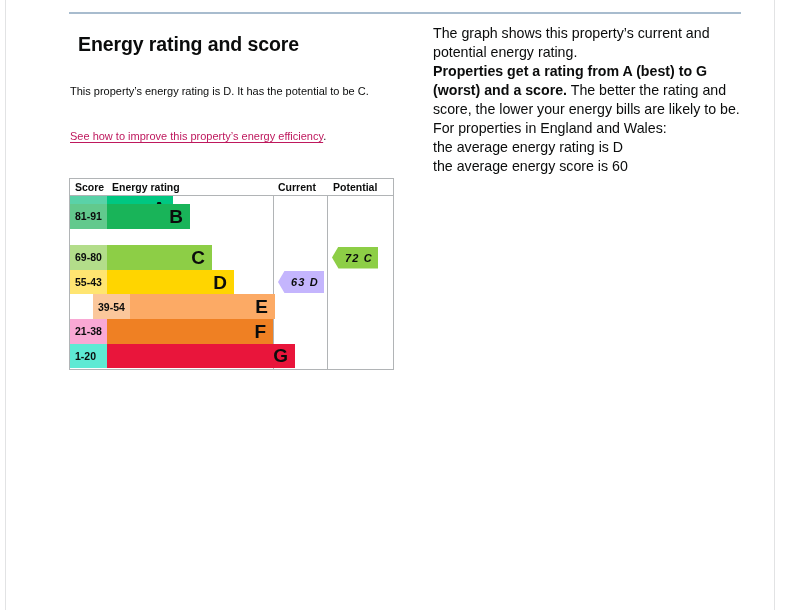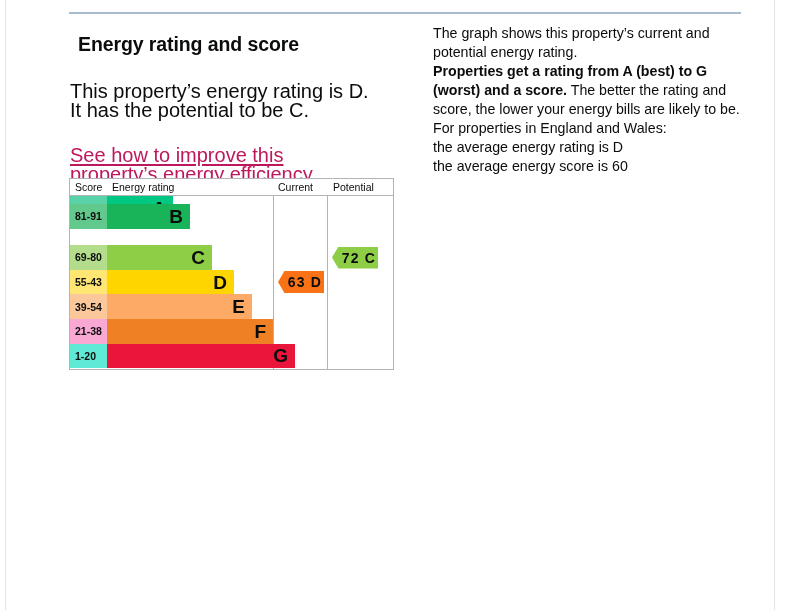--- a/index.html
+++ b/index.html
@@ -48,21 +48,21 @@
   .heading {
     font-size: 19.5px;
     font-weight: bold;
     letter-spacing: -0.1px;
     margin: 8px;
     padding: 0;
     line-height: 24px;
     color: #0b0c0c;
   }
   .para {
-    font-size: 20px;
+    font-size: 11px;
     line-height: 19px;
     margin: 0;
     color: #0b0c0c;
   }
   .p-rating { margin-top: 26px; width: 300px; }
   .p-link   { margin-top: 26px; width: 300px; }
 
   a.improve-link {
     color: #be185d;
     text-decoration: underline;
@@ -98,21 +98,21 @@
   .epc-head {
     position: relative;
     height: 17px;
     border-bottom: 1px solid #b1b4b6;
     box-sizing: border-box;
   }
   .epc-head span {
     position: absolute;
     top: 2px;
     font-size: 10.5px;
-    font-weight: normal;
+    font-weight: bold;
     color: #0b0c0c;
     white-space: nowrap;
   }
   .h-score     { left: 5px; }
   .h-rating    { left: 42px; }
   .h-current   { left: 208px; }
   .h-potential { left: 263px; }
 
   .epc-body {
     position: relative;
@@ -164,27 +164,28 @@
     line-height: 1;
   }
 
   
   .arrow {
     position: absolute;
     height: 22px;
     display: flex;
     align-items: center;
     justify-content: center;
-    font-size: 14px;
+    font-size: 11px;
     font-weight: bold;
     color: #0b0c0c;
     letter-spacing: 1.2px;
     clip-path: polygon(0% 50%, 14% 0%, 100% 0%, 100% 100%, 14% 100%);
     box-sizing: border-box;
     padding-left: 8px;
+    font-style: italic;
   }
   .arrow-current   { left: 208px; width: 46px; }
   .arrow-potential { left: 262px; width: 46px; }
 </style>
 </head>
 <body>
 
 <div class="page-frame">
 
   <div class="rule-top"></div>
@@ -229,31 +230,31 @@
           <div class="bar" style="width: 83px; background: rgb(25, 180, 89);">B</div>
         </div>
         <div class="band-row" style="top: 49.2px;">
           <div class="score-cell" style="background: rgb(179, 221, 138);">69-80</div>
           <div class="bar" style="width: 105px; background: rgb(141, 206, 70);">C</div>
         </div>
         <div class="band-row" style="top: 73.8px;">
           <div class="score-cell" style="background: rgb(255, 229, 113);">55-43</div>
           <div class="bar" style="width: 127px; background: rgb(255, 213, 0);">D</div>
         </div>
-        <div class="band-row" style="top: 98.4px;">
+        <div class="band-row" style="top: 98.4px; margin-left: 23px;">
           <div class="score-cell" style="background: rgb(251, 199, 155);">39-54</div>
           <div class="bar" style="width: 145px; background: rgb(252, 170, 101);">E</div>
         </div>
         <div class="band-row" style="top: 123px;">
           <div class="score-cell" style="background: #f9a8d4;">21-38</div>
           <div class="bar" style="width: 166px; background: rgb(239, 128, 35);">F</div>
         </div>
         <div class="band-row" style="top: 147.6px;">
           <div class="score-cell" style="background: #5eead4; text-align: right;">1-20</div>
           <div class="bar" style="width: 188px; background: rgb(233, 21, 59);">G</div>
         </div>
-        <div class="arrow arrow-current" style="background: #f97316; top: 75.1px;">63  D</div>
+        <div class="arrow arrow-current" style="background: #c4b5fd; top: 75.1px;">63  D</div>
         <div class="arrow arrow-potential" style="background: rgb(141, 206, 70); top: 50.5px;">72  C</div>
       </div>
 
   </div>
 
 </div>
 
 </body></html>

